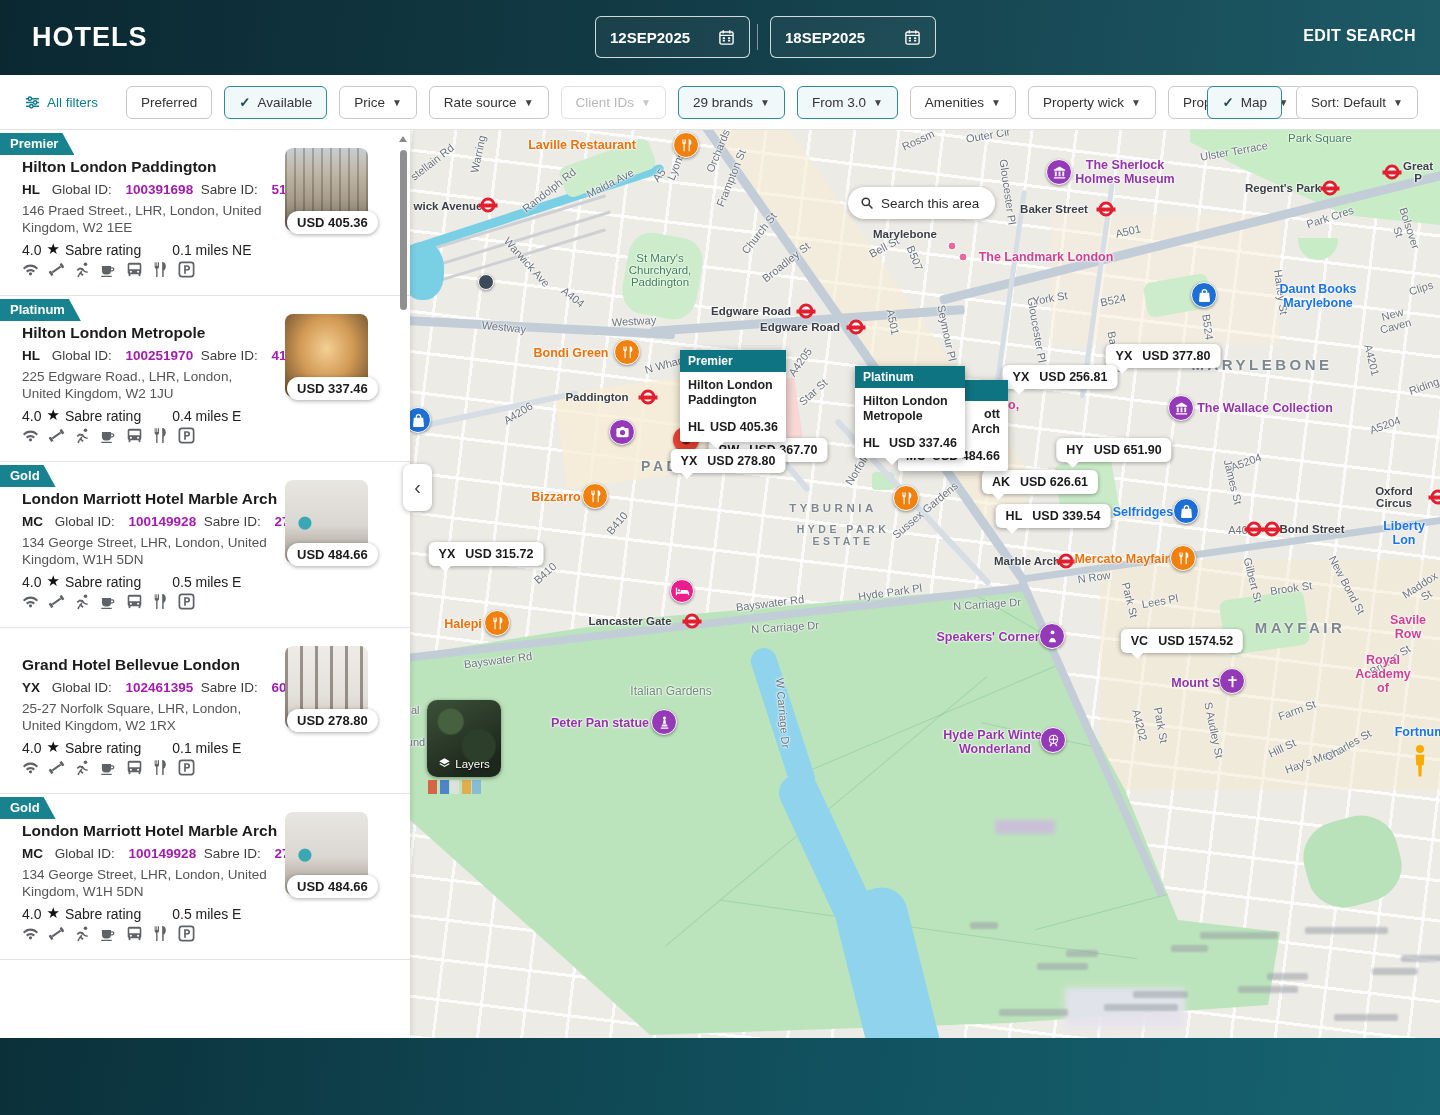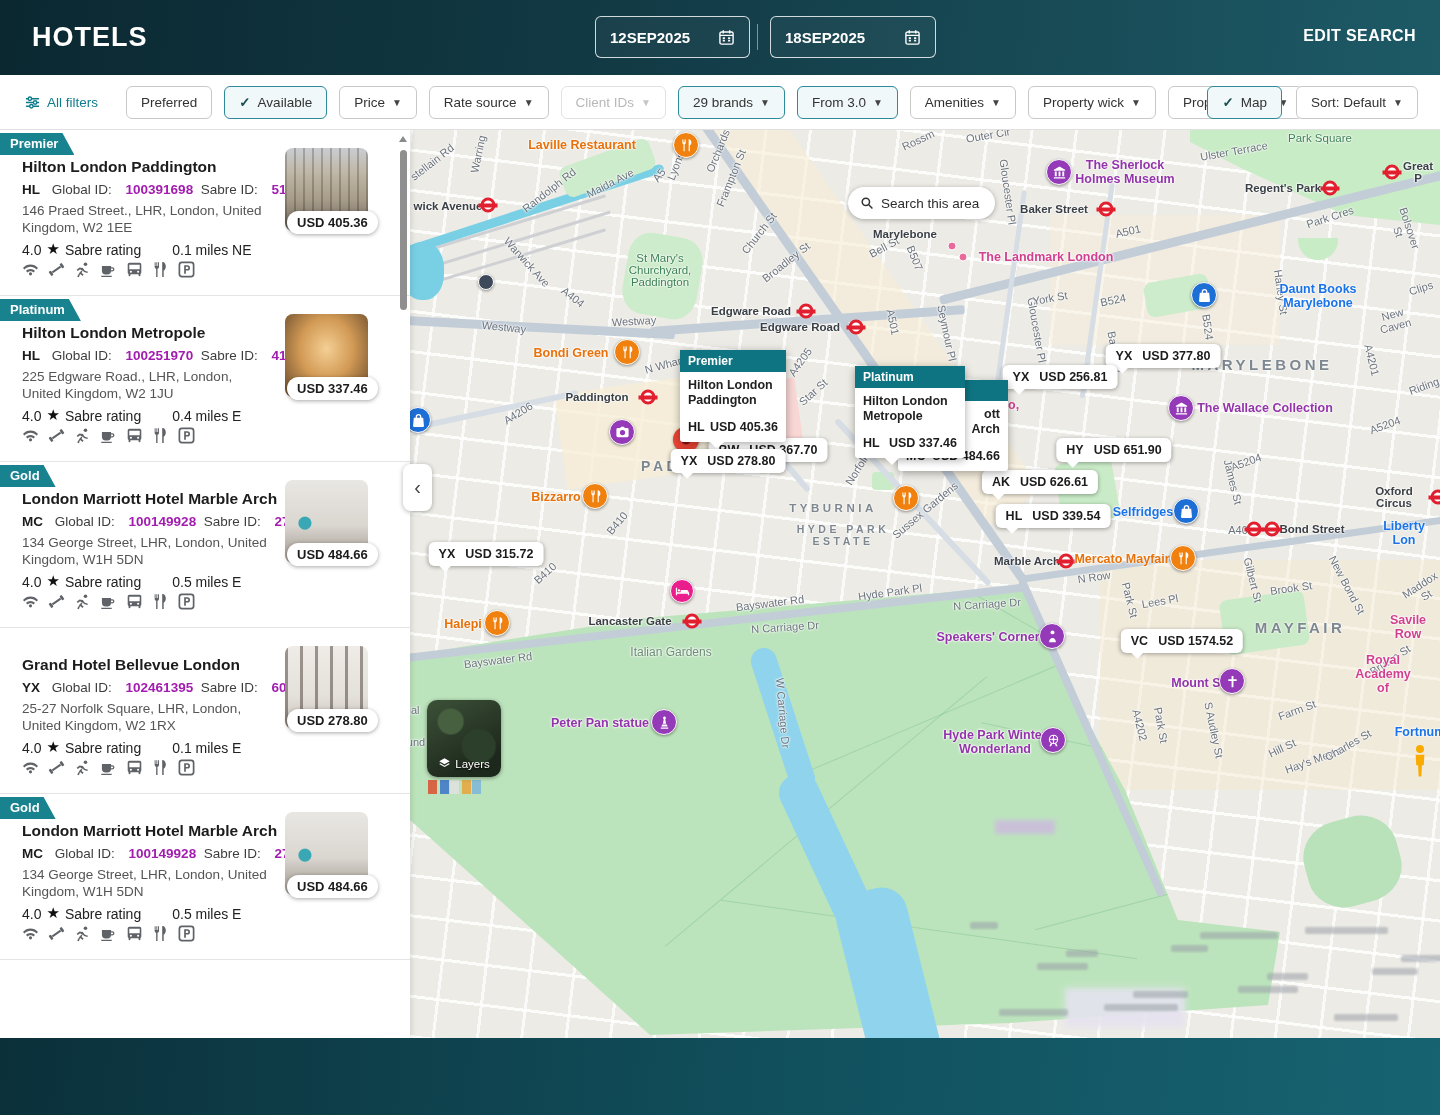--- a/index.html
+++ b/index.html
@@ -630,21 +630,21 @@
       <div class="street stn" style="left: 644px; top: 79px; transform: translate(-50%, -50%) rotate(0deg);">Baker Street</div>
       <div class="street stn" style="left: 873px; top: 58px; transform: translate(-50%, -50%) rotate(0deg);">Regent's Park</div>
       <div class="street stn" style="left: 1008px; top: 42px; transform: translate(-50%, -50%) rotate(0deg);">Great P</div>
       <div class="street stn" style="left: 617px; top: 431px; transform: translate(-50%, -50%) rotate(0deg);">Marble Arch</div>
       <div class="street stn" style="left: 902px; top: 399px; transform: translate(-50%, -50%) rotate(0deg);">Bond Street</div>
       <div class="street stn" style="left: 984px; top: 367px; transform: translate(-50%, -50%) rotate(0deg);">Oxford Circus</div>
       <div class="street park" style="left: 910px; top: 8px;">Park Square</div>
       <div class="street park" style="left: 250px; top: 140px;">St Mary's
 Churchyard,
 Paddington</div>
-      <div class="street park2" style="left: 261px; top: 522px;">Italian Gardens</div>
+      <div class="street park2" style="left: 261px; top: 561px;">Italian Gardens</div>
       <div class="district" style="left: 852px; top: 234px; font-size: 15px;">MARYLEBONE</div>
       <div class="district" style="left: 890px; top: 497px; font-size: 15px;">MAYFAIR</div>
       <div class="district" style="left: 423px; top: 378px; font-size: 11.5px;">TYBURNIA</div>
       <div class="district" style="left: 433px; top: 405px; font-size: 10.5px;">HYDE PARK
 ESTATE</div>
       <div class="district" style="left: 295px; top: 336px; font-size: 14px;">PADDINGTON</div>
       <div class="tube" style="left: 78px; top: 75px;"></div>
       <div class="tube" style="left: 396px; top: 181px;"></div>
       <div class="tube" style="left: 446px; top: 197px;"></div>
       <div class="tube" style="left: 238px; top: 267px;"></div>

